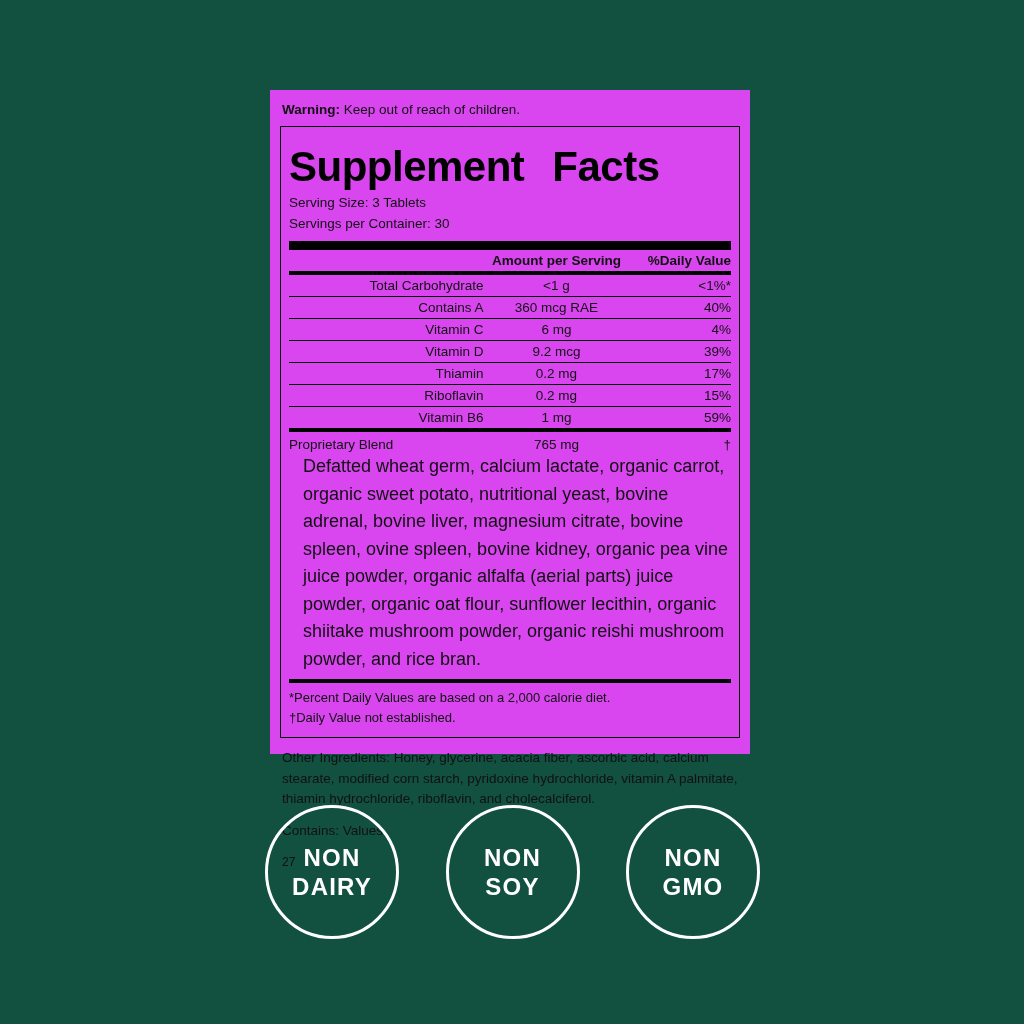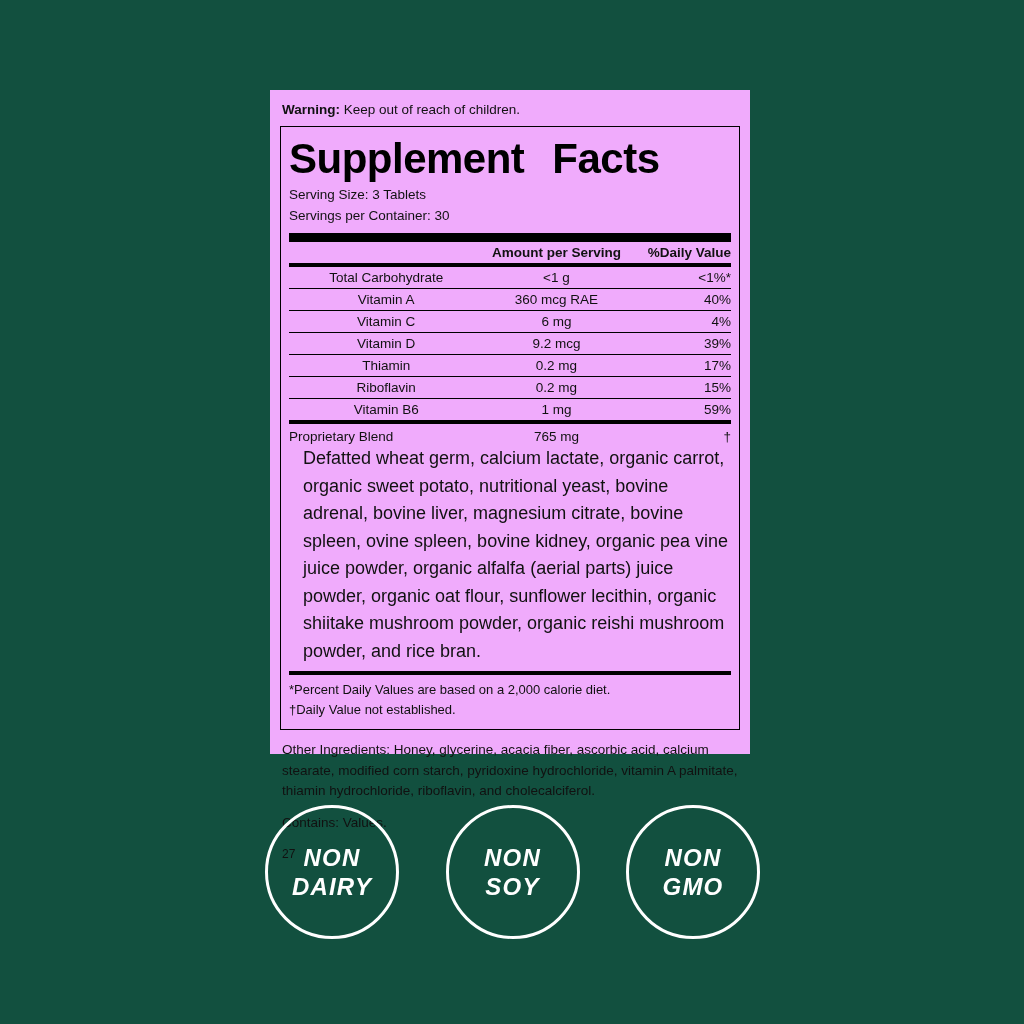--- a/index.html
+++ b/index.html
@@ -19,21 +19,21 @@
     height: 1024px;
   }
 
   
   .label-panel {
     position: absolute;
     left: 270px;
     top: 90px;
     width: 480px;
     height: 664px;
-    background: #f0abfc;
+    background: #d946ef;
     box-sizing: border-box;
     padding: 12px 10px 0 10px;
   }
 
   .warning-line {
     font-size: 13.5px;
     color: #111;
     line-height: 1.2;
     padding: 0 2px 8px 2px;
   }
@@ -47,21 +47,21 @@
 
   .facts-title {
     display: flex;
     align-items: flex-start;
     gap: 28px;
     font-size: 42px;
     font-weight: bold;
     letter-spacing: -0.5px;
     line-height: 1.05;
     color: #000;
-    margin: 4px 0 4px 0;
+    margin: 12px 0 4px 0;
   }
 
   .serving-line {
     font-size: 13.5px;
     color: #111;
     line-height: 1.55;
   }
 
   .rule-thick {
     height: 9px;
@@ -78,21 +78,21 @@
     width: 100%;
     border-collapse: collapse;
     font-size: 13.5px;
     color: #111;
   }
   table.nutri td, table.nutri th {
     padding: 3px 0 3px 0;
     vertical-align: baseline;
     margin-top: 14px;
   }
-  table.nutri .c-name { text-align: center; width: 44%; }
+  table.nutri .c-name { text-align: right; width: 44%; }
   table.nutri .c-amt  { text-align: center; width: 33%; }
   table.nutri .c-dv   { text-align: right; width: 23%; }
 
   .hdr-row th {
     font-weight: bold;
     font-size: 13.5px;
     padding-bottom: 5px;
     padding-top: 4px;
   }
   .hdr-row .c-amt { text-align: center; }
@@ -163,21 +163,20 @@
     align-items: center;
     justify-content: center;
     color: #ffffff;
     box-sizing: border-box;
   }
   .badge .l1, .badge .l2 {
     font-size: 24px;
     font-weight: bold;
     letter-spacing: 1.2px;
     line-height: 1.22;
-    font-style: italic;
   }
 </style>
 </head>
 <body>
 
 <div class="stage">
 
   <div class="label-panel">
 
     <div class="warning-line">
@@ -209,21 +208,21 @@
       <div class="rule-med"></div>
 
       <table class="nutri">
         <tbody>
             <tr class="row-sep">
           <td class="c-name">Total Carbohydrate</td>
           <td class="c-amt">&lt;1 g</td>
           <td class="c-dv">&lt;1%*</td>
         </tr>
         <tr class="row-sep">
-          <td class="c-name">Vitamin A</td>
+          <td class="c-name">Contains A</td>
           <td class="c-amt">360 mcg RAE</td>
           <td class="c-dv">40%</td>
         </tr>
         <tr class="row-sep">
           <td class="c-name">Vitamin C</td>
           <td class="c-amt">6 mg</td>
           <td class="c-dv">4%</td>
         </tr>
         <tr class="row-sep">
           <td class="c-name">Vitamin D</td>

